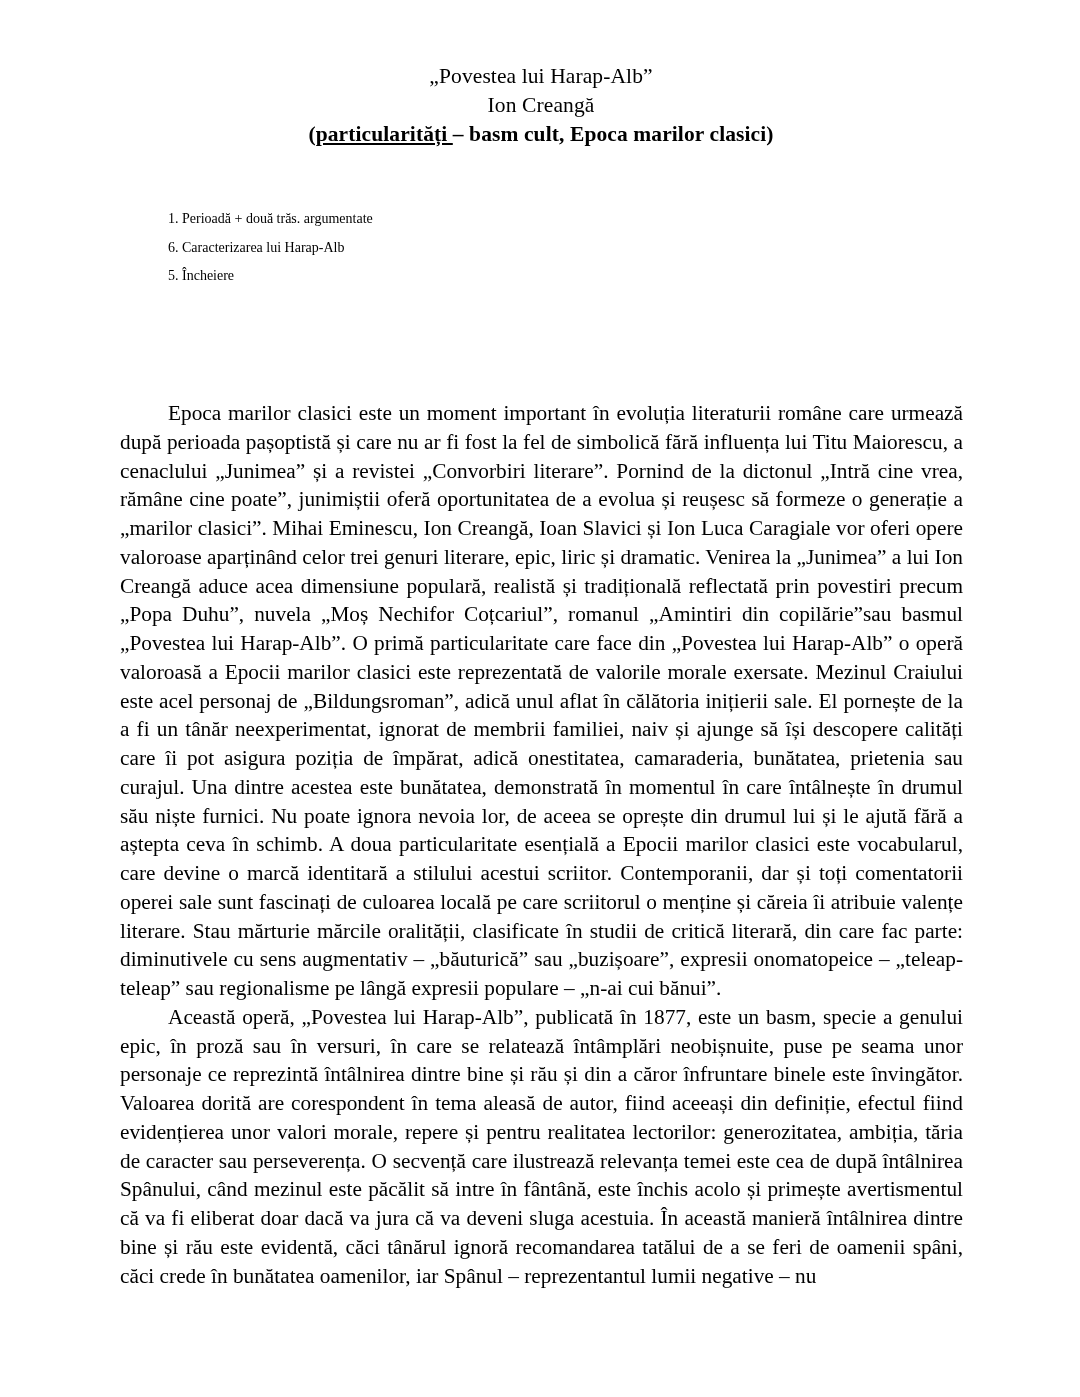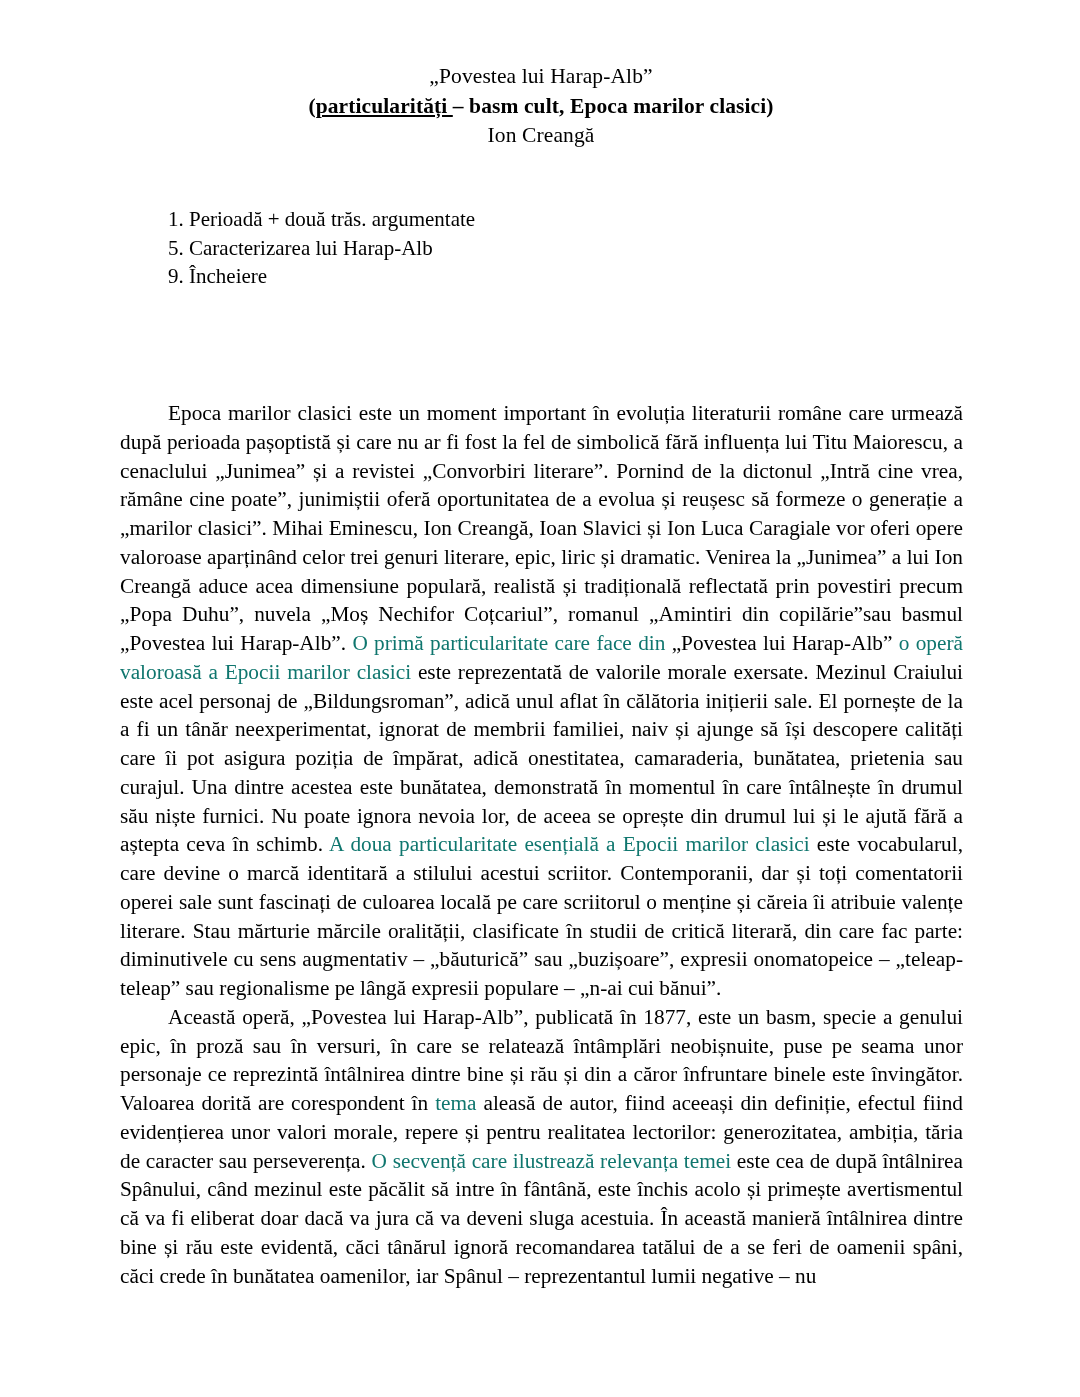--- a/index.html
+++ b/index.html
@@ -42,58 +42,58 @@
   .u {
     text-decoration: underline;
   }
   .list-block {
     position: absolute;
     left: 168px;
     top: 205px;
     width: 760px;
   }
   .list-item {
-    font-size: 21px;
+    font-size: 14px;
     line-height: 28.7px;
     white-space: nowrap;
   }
   .body-block {
     position: absolute;
     left: 120px;
     top: 399px;
     width: 843px;
   }
   p.para {
     margin: 0;
     font-size: 21.3px;
     line-height: 28.75px;
     text-align: justify;
     text-justify: inter-word;
     text-indent: 48px;
     hyphens: none;
   }
   .red {
-    color: #0f766e;
+    color: #000000;
   }
 </style>
 </head>
 <body>
 
 <div class="page">
 
   <div class="title-block">
     <div class="title-line">„Povestea lui Harap-Alb”</div>
+    <div class="title-line">Ion Creangă</div>
     <div class="title-line bold"><span>(</span><span class="u">particularități </span><span>– basm cult, Epoca marilor clasici)</span></div>
-    <div class="title-line">Ion Creangă</div>
   </div>
 
   <div class="list-block">
     <div class="list-item">1. Perioadă + două trăs. argumentate</div>
-    <div class="list-item">5. Caracterizarea lui Harap-Alb</div>
-    <div class="list-item">9. Încheiere</div>
+    <div class="list-item">6. Caracterizarea lui Harap-Alb</div>
+    <div class="list-item">5. Încheiere</div>
   </div>
 
   <div class="body-block">
     <p class="para"><span>Epoca marilor clasici este un moment important în evoluția literaturii române care urmează după perioada pașoptistă și care nu ar fi fost la fel de simbolică fără influența lui Titu Maiorescu, a cenaclului „Junimea” și a revistei „Convorbiri literare”. Pornind de la dictonul „Intră cine vrea, rămâne cine poate”, junimiștii oferă oportunitatea de a evolua și reușesc să formeze o generație a „marilor clasici”. Mihai Eminescu, Ion Creangă, Ioan Slavici și Ion Luca Caragiale vor oferi opere valoroase aparținând celor trei genuri literare, epic, liric și dramatic. Venirea la „Junimea” a lui Ion Creangă aduce acea dimensiune populară, realistă și tradițională reflectată prin povestiri precum „Popa Duhu”, nuvela „Moș Nechifor Coțcariul”, romanul „Amintiri din copilărie”sau basmul „Povestea lui Harap-Alb”. </span><span class="red">O primă particularitate care face din </span><span>„Povestea lui Harap-Alb” </span><span class="red">o operă valoroasă a Epocii marilor clasici </span><span>este reprezentată de valorile morale exersate. Mezinul Craiului este acel personaj de „Bildungsroman”, adică unul aflat în călătoria inițierii sale. El pornește de la a fi un tânăr neexperimentat, ignorat de membrii familiei, naiv și ajunge să își descopere calități care îi pot asigura poziția de împărat, adică onestitatea, camaraderia, bunătatea, prietenia sau curajul. Una dintre acestea este bunătatea, demonstrată în momentul în care întâlnește în drumul său niște furnici. Nu poate ignora nevoia lor, de aceea se oprește din drumul lui și le ajută fără a aștepta ceva în schimb. </span><span class="red">A doua particularitate esențială a Epocii marilor clasici </span><span>este vocabularul, care devine o marcă identitară a stilului acestui scriitor. Contemporanii, dar și toți comentatorii operei sale sunt fascinați de culoarea locală pe care scriitorul o menține și căreia îi atribuie valențe literare. Stau mărturie mărcile oralității, clasificate în studii de critică literară, din care fac parte: diminutivele cu sens augmentativ – „băuturică” sau „buzișoare”, expresii onomatopeice – „teleap-teleap” sau regionalisme pe lângă expresii populare – „n-ai cui bănui”.</span></p>
     <p class="para"><span>Această operă, „Povestea lui Harap-Alb”, publicată în 1877, este un basm, specie a genului epic, în proză sau în versuri, în care se relatează întâmplări neobișnuite, puse pe seama unor personaje ce reprezintă întâlnirea dintre bine și rău și din a căror înfruntare binele este învingător. Valoarea dorită are corespondent în </span><span class="red">tema</span><span> aleasă de autor, fiind aceeași din definiție, efectul fiind evidențierea unor valori morale, repere și pentru realitatea lectorilor: generozitatea, ambiția, tăria de caracter sau perseverența. </span><span class="red">O secvență care ilustrează relevanța temei </span><span>este cea de după întâlnirea Spânului, când mezinul este păcălit să intre în fântână, este închis acolo și primește avertismentul că va fi eliberat doar dacă va jura că va deveni sluga acestuia. În această manieră întâlnirea dintre bine și rău este evidentă, căci tânărul ignoră recomandarea tatălui de a se feri de oamenii spâni, căci crede în bunătatea oamenilor, iar Spânul – reprezentantul lumii negative – nu</span></p>
   </div>
 
 </div>
 
 </body></html>

